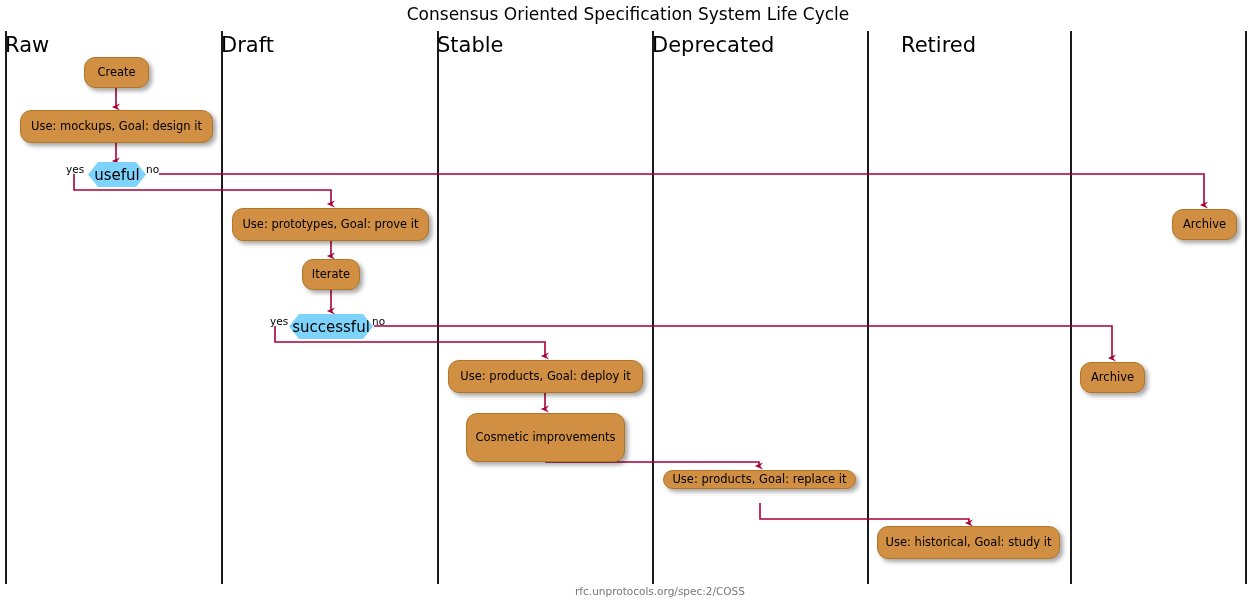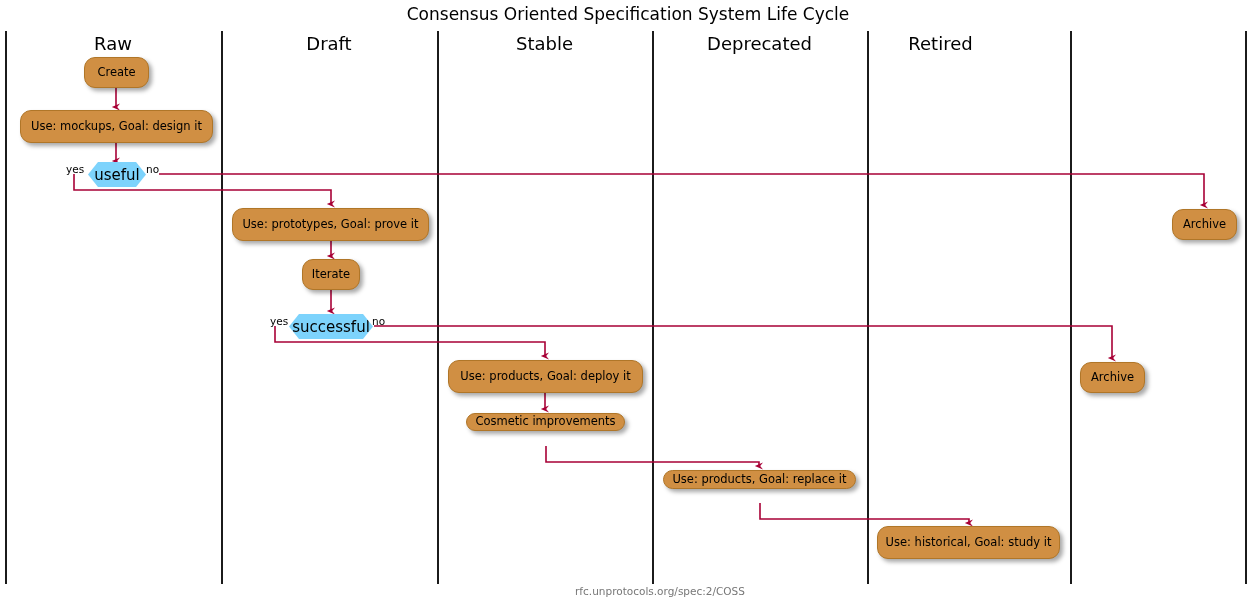--- a/index.html
+++ b/index.html
@@ -44,22 +44,21 @@
   .lane-divider {
     position: absolute;
     top: 31px;
     width: 2px;
     height: 553px;
     background: #1b1b1b;
   }
   .lane-title {
     position: absolute;
     top: 33px;
-    text-align: center;
-    font-size: 18px;
+    font-size: 21px;
     color: #000000;
     white-space: nowrap;
   }
   
   #links {
     position: absolute;
     left: 0;
     top: 0;
     width: 1256px;
     height: 609px;
@@ -114,21 +113,21 @@
   <div class="lane-divider" style="left:437px"></div>
   <div class="lane-divider" style="left:652px"></div>
   <div class="lane-divider" style="left:867px"></div>
   <div class="lane-divider" style="left:1070px"></div>
   <div class="lane-divider" style="left:1245px"></div>
 
   <div class="lane-title" style="left:5px;width:216px">Raw</div>
   <div class="lane-title" style="left:221px;width:216px">Draft</div>
   <div class="lane-title" style="left:437px;width:215px">Stable</div>
   <div class="lane-title" style="left:652px;width:215px">Deprecated</div>
-  <div class="lane-title" style="left:839px;width:203px">Retired</div>
+  <div class="lane-title" style="left:901px;width:203px">Retired</div>
 
   <svg id="links" viewBox="0 0 1256 609" xmlns="http://www.w3.org/2000/svg">
     <defs>
       <marker id="arrowhead" markerWidth="9" markerHeight="9" refX="4.2" refY="4.4" orient="auto" markerUnits="userSpaceOnUse">
         <path d="M0.6,0.4 L4.2,8.6 L7.8,0.4 L4.2,3.2 Z" fill="#A80036"></path>
       </marker>
     </defs>
     <g fill="none" stroke="#A80036" stroke-width="1.6">
 
       <path d="M116,87 L116,107" marker-end="url(#arrowhead)"></path>
@@ -166,21 +165,21 @@
   <div class="node" style="left:232px;top:208px;width:197px;height:33px;text-align:right;">Use: prototypes, Goal: prove it</div>
 
   <div class="node" style="left:302px;top:259px;width:58px;height:31px;">Iterate</div>
 
   <div class="decision" style="left:289px;top:314px;width:84px;height:25px;">successful</div>
   <div class="branch-label" style="left:270px;top:315px;">yes</div>
   <div class="branch-label" style="left:372px;top:315px;">no</div>
 
   <div class="node" style="left:448px;top:360px;width:195px;height:33px;">Use: products, Goal: deploy it</div>
 
-  <div class="node" style="left:466px;top:413px;width:159px;height:18px;">Cosmetic improvements</div>
+  <div class="node" style="left:466px;top:413px;width:159px;height:49px;">Cosmetic improvements</div>
 
   <div class="node" style="left:663px;top:470px;width:193px;height:19px;">Use: products, Goal: replace it</div>
 
   <div class="node" style="left:877px;top:526px;width:183px;height:33px;">Use: historical, Goal: study it</div>
 
   <div class="node" style="left:1080px;top:362px;width:65px;height:31px;">Archive</div>
 
   <div class="node" style="left:1172px;top:209px;width:65px;height:31px;">Archive</div>
 
   <div class="footer">rfc.unprotocols.org/spec:2/COSS</div>

